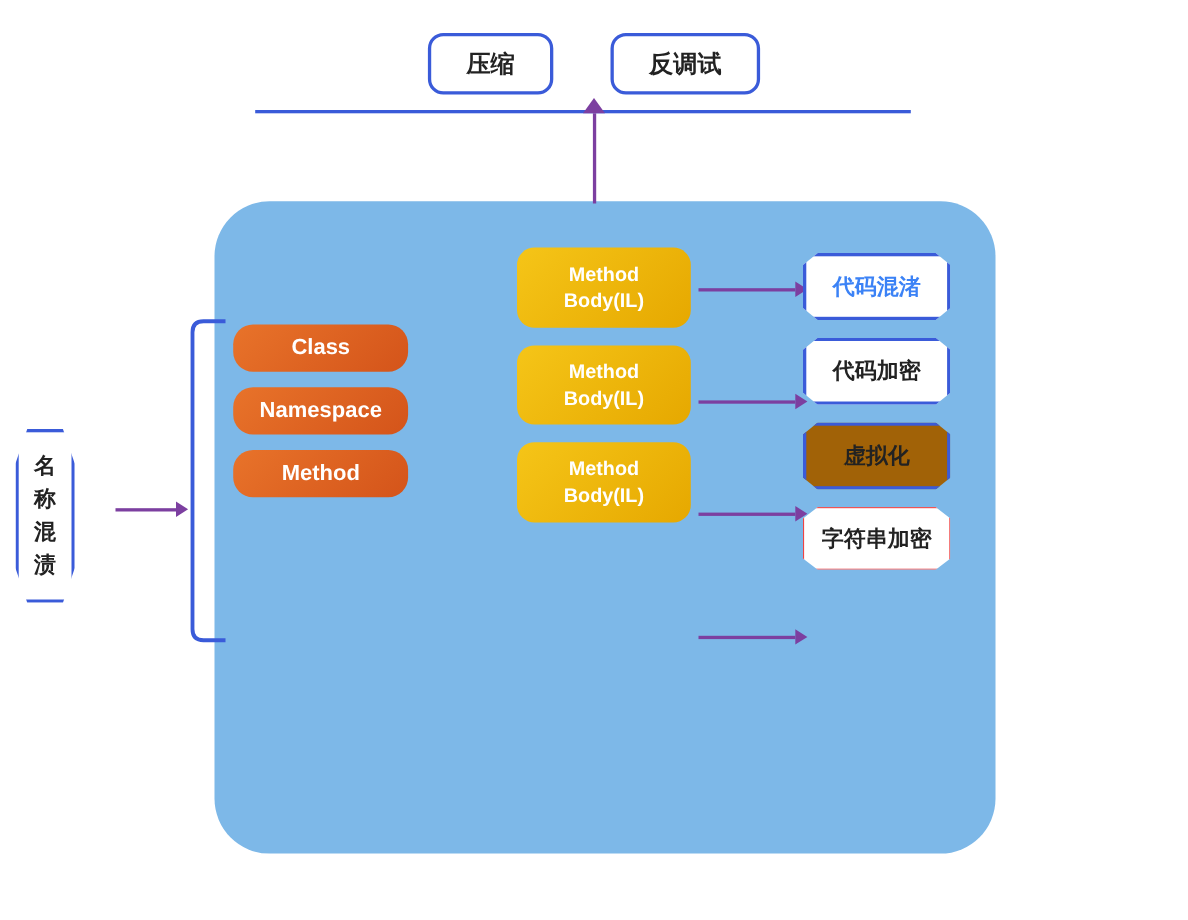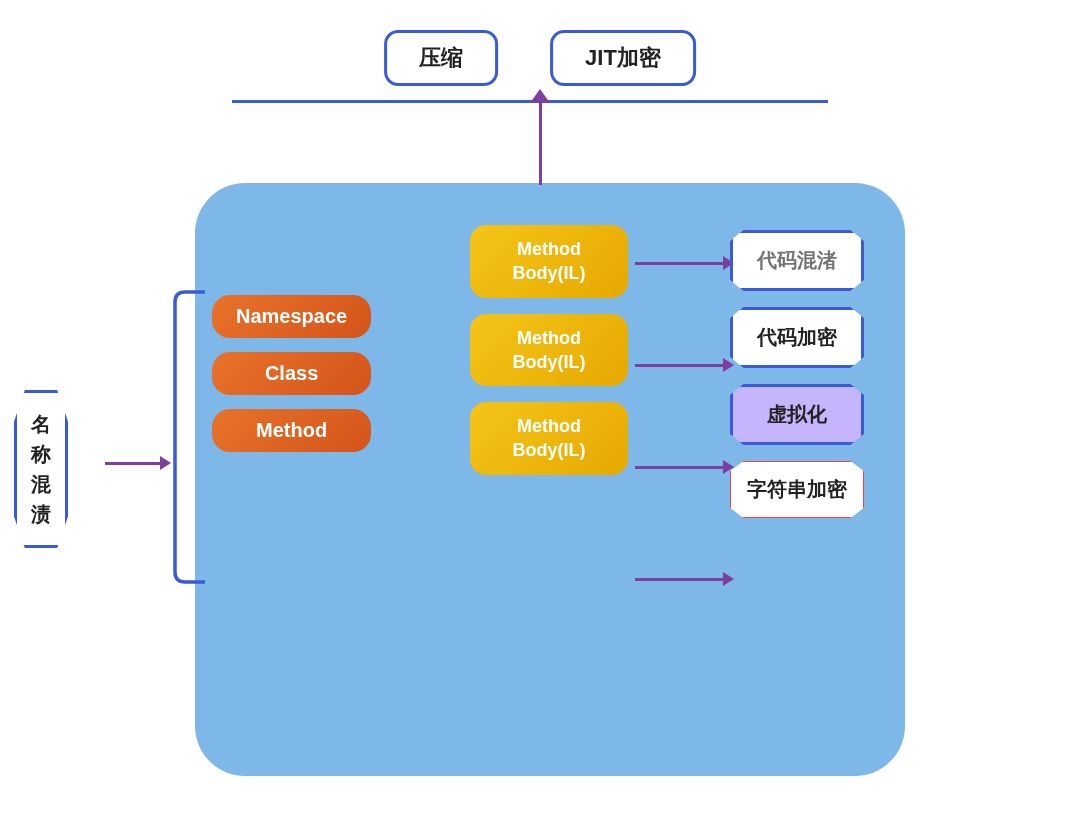--- a/index.html
+++ b/index.html
@@ -57,21 +57,21 @@
   </style>
 </head>
 <body>
 
 <div class="diagram-container">
 
   <div class="main-box"></div>
 
   <div class="top-badges">
     <div class="top-badge">压缩</div>
-    <div class="top-badge">JIT加密</div>
+    <div class="top-badge">反调试</div>
   </div>
 
   <div style="position:absolute; top:100px; left:232px; right:252px; height:3px; background:#3a5bd9;"></div>
 
   <div style="position:absolute; top:103px; left:calc(50% - 1.5px); width:3px; height:82px; background:#7c3fa0;"></div>
 
   <div style="position:absolute; top:89px; left:calc(50% - 10px); width:0; height:0; border-left:10px solid transparent; border-right:10px solid transparent; border-bottom:14px solid #7c3fa0;"></div>
 
   <div style="
     position:absolute;
@@ -92,22 +92,22 @@
 
   <div style="position:absolute; top:462px; left:105px; width:55px; height:3px; background:#7c3fa0;">
     <div style="position:absolute; right:-11px; top:-6px; border-top:7px solid transparent; border-bottom:7px solid transparent; border-left:11px solid #7c3fa0;"></div>
   </div>
 
   <svg style="position:absolute; top:282px; left:170px;" width="40" height="310">
     <path d="M35,10 L15,10 Q5,10 5,20 L5,290 Q5,300 15,300 L35,300" fill="none" stroke="#3a5bd9" stroke-width="3.5"></path>
   </svg>
 
   <div style="position:absolute; top:295px; left:212px; display:flex; flex-direction:column; gap:14px;">
+    <div style="background:linear-gradient(135deg,#e8732a,#d4541a); border-radius:18px; padding:10px 24px; font-size:20px; font-weight:bold; color:#fff; text-align:center; min-width:145px;">Class</div>
     <div style="background:linear-gradient(135deg,#e8732a,#d4541a); border-radius:18px; padding:10px 24px; font-size:20px; font-weight:bold; color:#fff; text-align:center; min-width:145px;">Namespace</div>
-    <div style="background:linear-gradient(135deg,#e8732a,#d4541a); border-radius:18px; padding:10px 24px; font-size:20px; font-weight:bold; color:#fff; text-align:center; min-width:145px;">Class</div>
     <div style="background:linear-gradient(135deg,#e8732a,#d4541a); border-radius:18px; padding:10px 24px; font-size:20px; font-weight:bold; color:#fff; text-align:center; min-width:145px;">Method</div>
   </div>
 
   <div style="position:absolute; top:225px; left:470px; display:flex; flex-direction:column; gap:16px;">
     <div style="background:linear-gradient(135deg,#f5c518,#e6a800); border-radius:16px; padding:12px 22px; font-size:18px; font-weight:bold; color:#fff; text-align:center; min-width:158px; line-height:1.35;">Method<br>Body(IL)</div>
     <div style="background:linear-gradient(135deg,#f5c518,#e6a800); border-radius:16px; padding:12px 22px; font-size:18px; font-weight:bold; color:#fff; text-align:center; min-width:158px; line-height:1.35;">Method<br>Body(IL)</div>
     <div style="background:linear-gradient(135deg,#f5c518,#e6a800); border-radius:16px; padding:12px 22px; font-size:18px; font-weight:bold; color:#fff; text-align:center; min-width:158px; line-height:1.35;">Method<br>Body(IL)</div>
   </div>
 
   <div style="position:absolute; top:262px; left:635px; width:88px; height:3px; background:#7c3fa0;">
@@ -120,19 +120,19 @@
 
   <div style="position:absolute; top:466px; left:635px; width:88px; height:3px; background:#7c3fa0;">
     <div style="position:absolute; right:-11px; top:-6px; border-top:7px solid transparent; border-bottom:7px solid transparent; border-left:11px solid #7c3fa0;"></div>
   </div>
 
   <div style="position:absolute; top:578px; left:635px; width:88px; height:3px; background:#7c3fa0;">
     <div style="position:absolute; right:-11px; top:-6px; border-top:7px solid transparent; border-bottom:7px solid transparent; border-left:11px solid #7c3fa0;"></div>
   </div>
 
   <div style="position:absolute; top:230px; left:730px; display:flex; flex-direction:column; gap:16px;">
-    <div style="background:#fff; border:3px solid #3a5bd9; padding:14px 16px; font-size:20px; font-weight:bold; color:#737373; text-align:center; min-width:128px; clip-path:polygon(10% 0%,90% 0%,100% 18%,100% 82%,90% 100%,10% 100%,0% 82%,0% 18%);">代码混渚</div>
+    <div style="background:#fff; border:3px solid #3a5bd9; padding:14px 16px; font-size:20px; font-weight:bold; color:#3b82f6; text-align:center; min-width:128px; clip-path:polygon(10% 0%,90% 0%,100% 18%,100% 82%,90% 100%,10% 100%,0% 82%,0% 18%);">代码混渚</div>
     <div style="background:#fff; border:3px solid #3a5bd9; padding:14px 8px; font-size:20px; font-weight:bold; color:#222; text-align:center; min-width:128px; clip-path:polygon(10% 0%,90% 0%,100% 18%,100% 82%,90% 100%,10% 100%,0% 82%,0% 18%);">代码加密</div>
-    <div style="background:#c4b5fd; border:3px solid #3a5bd9; padding:14px 16px; font-size:20px; font-weight:bold; color:#222; text-align:center; min-width:128px; clip-path:polygon(10% 0%,90% 0%,100% 18%,100% 82%,90% 100%,10% 100%,0% 82%,0% 18%);">虚拟化</div>
+    <div style="background:#a16207; border:3px solid #3a5bd9; padding:14px 16px; font-size:20px; font-weight:bold; color:#222; text-align:center; min-width:128px; clip-path:polygon(10% 0%,90% 0%,100% 18%,100% 82%,90% 100%,10% 100%,0% 82%,0% 18%);">虚拟化</div>
     <div style="background:#fff; border:1px solid #ef4444; padding:14px 16px; font-size:20px; font-weight:bold; color:#222; text-align:center; min-width:128px; clip-path:polygon(10% 0%,90% 0%,100% 18%,100% 82%,90% 100%,10% 100%,0% 82%,0% 18%);">字符串加密</div>
   </div>
 
 </div>
 
 </body></html>

